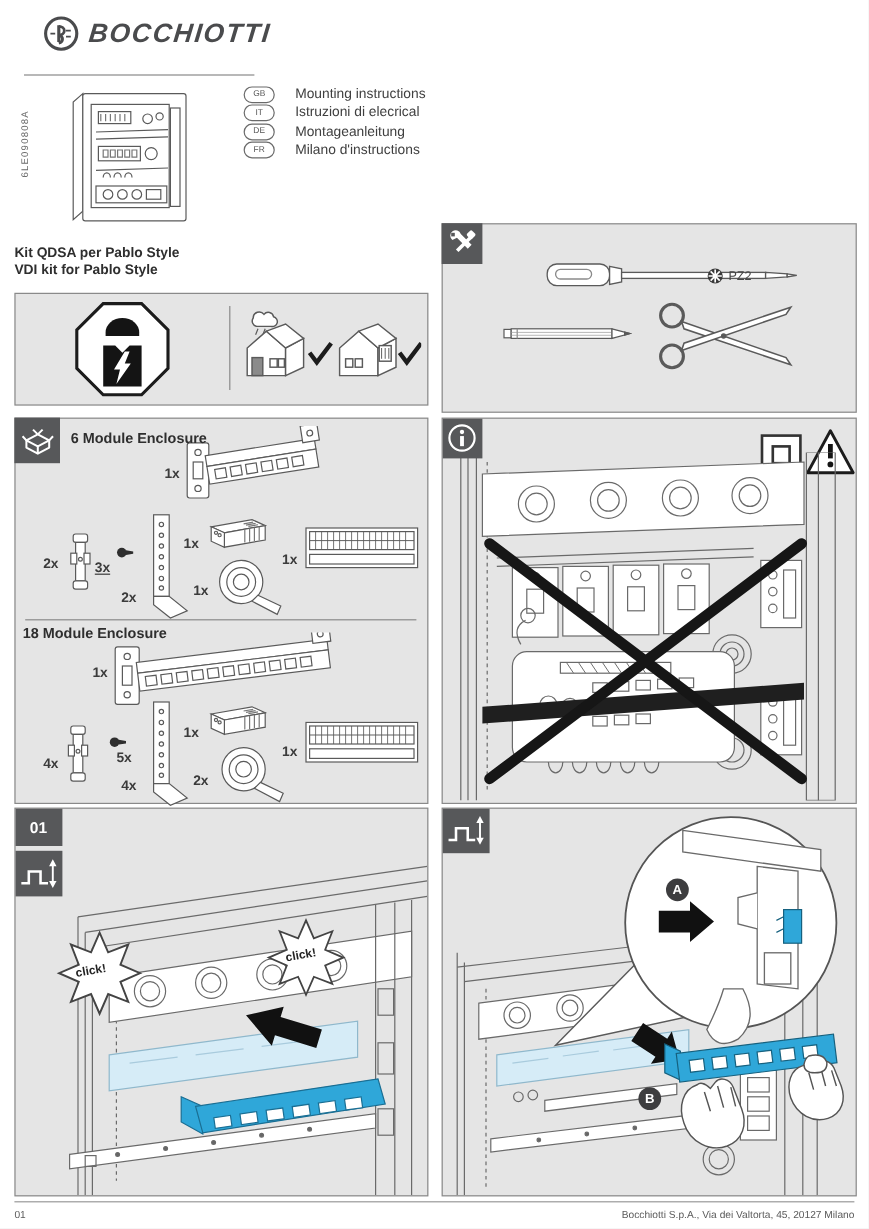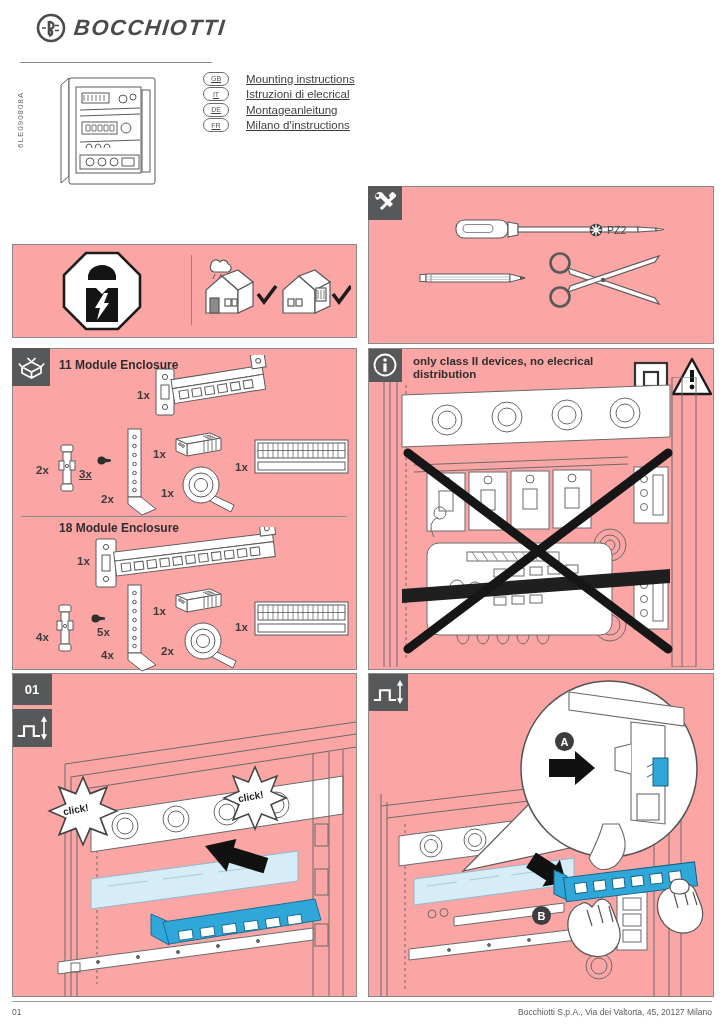--- a/index.html
+++ b/index.html
@@ -8,30 +8,30 @@
   svg{display:block;}
   .abs{position:absolute;}
 
   
   .logo-row{position:absolute;left:36px;top:13px;display:flex;align-items:center;}
   .brand-name{font-size:22px;font-weight:bold;font-style:italic;letter-spacing:1.5px;
               color:#4a4b4d;margin-left:8px;transform:skewX(-6deg);}
   .header-rule{position:absolute;left:20px;top:62px;width:192px;border-top:1.5px solid #8a8a8a;}
   .side-code{position:absolute;left:16px;top:68px;height:80px;writing-mode:vertical-rl;
              transform:rotate(180deg);font-size:8px;color:#6a6a6a;letter-spacing:1px;}
-  .langs{position:absolute;left:203px;top:71px;text-decoration:underline;}
+  .langs{position:absolute;left:203px;top:71px;}
   .lang-row{display:flex;align-items:center;height:15px;margin-bottom:0.5px;}
   .lang-pill{width:24px;height:12px;border:1px solid #6a6a6a;border-radius:7px;
              font-size:7px;color:#555;display:flex;align-items:center;justify-content:center;}
   .lang-text{font-size:11.5px;color:#3f3f3f;margin-left:17px;}
   .kit-title{position:absolute;left:12px;top:205px;font-size:11.5px;font-weight:bold;
              color:#2e2e2e;line-height:13.5px;}
 
   
-  .panel{position:absolute;background:#fca5a5;border:1.5px solid #8a8a8a;}
+  .panel{position:absolute;background:#e5e5e5;border:1.5px solid #8a8a8a;}
   .badge{position:absolute;background:#57585a;display:flex;align-items:center;justify-content:center;z-index:5;}
   .badge-num{color:#fff;font-size:13px;font-weight:bold;}
 
   .qty{position:absolute;font-size:11.5px;font-weight:bold;color:#3b3b3b;z-index:3;}
   .sec-title{position:absolute;font-size:12px;font-weight:bold;color:#2e2e2e;z-index:3;}
   .divider-h{position:absolute;border-top:1.5px solid #8a8a8a;}
   .divider-v{position:absolute;border-left:1px solid #8a8a8a;}
 
   .warn-text{position:absolute;left:44px;top:6px;width:212px;font-size:11.5px;
              font-weight:bold;color:#2e2e2e;line-height:13px;z-index:4;}
@@ -102,20 +102,24 @@
     <div class="lang-row">
       <span class="lang-pill">DE</span>
       <span class="lang-text">Montageanleitung</span>
     </div>
     <div class="lang-row">
       <span class="lang-pill">FR</span>
       <span class="lang-text">Milano d'instructions</span>
     </div>
   </div>
 
+  <div class="kit-title">
+    <div>Kit QDSA per Pablo Style</div>
+    <div>VDI kit for Pablo Style</div>
+  </div>
 
   <div class="panel" style="left:12px;top:244px;width:343px;height:92px;">
     <svg class="abs" style="left:48px;top:5px;" width="82" height="82" viewBox="0 0 82 82">
       <polygon points="25,3 57,3 79,25 79,57 57,79 25,79 3,57 3,25" fill="#fff" stroke="#1c1c1c" stroke-width="2.6"></polygon>
       <path d="M27,27 a14,12 0 0 1 28,0 l0,3 h-28 z" fill="#141414"></path>
       <path d="M25,38 h10 l6,6 6,-6 h10 v34 h-32 z" fill="#141414"></path>
       <polygon points="43,43 34,58 39,58 36,70 48,53 43,53 47,43" fill="#fff"></polygon>
     </svg>
     <div class="divider-v" style="left:178px;top:10px;height:70px;"></div>
     <svg class="abs" style="left:188px;top:10px;" width="150" height="70" viewBox="0 0 150 70">
@@ -191,21 +195,21 @@
   <div class="panel" style="left:12px;top:348px;width:343px;height:320px;">
     <div class="badge" style="left:-1px;top:-1px;width:38px;height:38px;">
       <svg width="27" height="27" viewBox="0 0 27 27">
         <g stroke="#fff" stroke-width="1.7" fill="none" stroke-linejoin="round">
           <polygon points="4,13 13.5,8 23,13 13.5,18"></polygon>
           <path d="M4,13 v6 l9.5,5 v-6 M23,13 v6 l-9.5,5"></path>
           <path d="M4,13 L0.8,9.5 M13.5,8 L9.5,4 M13.5,8 L17.5,4 M23,13 L26.2,9.5"></path>
         </g>
       </svg>
     </div>
-    <div class="sec-title" style="left:46px;top:9px;">11 Module Enclosure</div>
+    <div class="sec-title" style="left:46px;top:9px;">6 Module Enclosure</div>
 
     <span class="qty" style="left:124px;top:40px;">1x</span>
     <svg class="abs" style="left:140px;top:6px;" width="122" height="72" viewBox="0 0 122 72">
       <g stroke="#5a5a5a" stroke-width="1" fill="#fff">
         <rect x="3" y="14" width="18" height="46" rx="2"></rect>
         <circle cx="12" cy="22" r="2.6"></circle>
           <circle cx="12" cy="52" r="2.6"></circle>
         <rect x="8" y="30" width="8" height="14"></rect>
         <g transform="rotate(-9 62 34)">
           <rect x="20" y="18" width="92" height="9"></rect>
@@ -283,21 +287,21 @@
       <g stroke="#5a5a5a" stroke-width="1" fill="#fff">
         <rect x="1" y="1" width="93" height="33"></rect>
         <rect x="4" y="4" width="87" height="15"></rect>
         <path d="M4,11.5 h87" stroke-width="0.8"></path>
         <path d="M9,4 v15 M14,4 v15 M19,4 v15 M24,4 v15 M29,4 v15 M34,4 v15 M39,4 v15 M44,4 v15 M49,4 v15 M54,4 v15 M59,4 v15 M64,4 v15 M69,4 v15 M74,4 v15 M79,4 v15 M84,4 v15" stroke-width="0.7"></path>
         <rect x="4" y="23" width="87" height="8"></rect>
       </g>
     </svg>
 
     <div class="divider-h" style="left:8px;top:167px;width:326px;"></div>
-    <div class="sec-title" style="left:6px;top:172px;margin-left:40px;">18 Module Enclosure</div>
+    <div class="sec-title" style="left:6px;top:172px;">18 Module Enclosure</div>
 
     <span class="qty" style="left:64px;top:206px;">1x</span>
     <svg class="abs" style="left:80px;top:178px;" width="192" height="66" viewBox="0 0 192 66">
       <g stroke="#5a5a5a" stroke-width="1" fill="#fff">
         <rect x="3" y="12" width="20" height="48" rx="2"></rect>
         <circle cx="13" cy="20" r="2.6"></circle>
           <circle cx="13" cy="52" r="2.6"></circle>
         <rect x="9" y="28" width="8" height="16"></rect>
         <g transform="rotate(-7 96 32)">
           <rect x="22" y="16" width="160" height="9"></rect>
@@ -388,21 +392,20 @@
   </div>
 
   <div class="panel" style="left:368px;top:348px;width:344px;height:320px;overflow:hidden;">
     <div class="badge" style="left:-1px;top:-1px;width:34px;height:34px;">
       <svg width="26" height="26" viewBox="0 0 26 26">
         <circle cx="13" cy="13" r="10.5" fill="none" stroke="#fff" stroke-width="1.8"></circle>
         <circle cx="13" cy="8" r="1.8" fill="#fff"></circle>
         <rect x="11.4" y="11.4" width="3.2" height="8.4" fill="#fff"></rect>
       </svg>
     </div>
-    <div class="warn-text">only class II devices, no elecrical distribution</div>
     <svg class="abs" style="left:264px;top:12px;" width="36" height="36" viewBox="0 0 36 36">
       <rect x="2" y="2" width="32" height="32" fill="#fff" stroke="#333" stroke-width="2.2"></rect>
       <rect x="11" y="11" width="14" height="14" fill="#fff" stroke="#333" stroke-width="2.2"></rect>
     </svg>
     <svg class="abs" style="left:302px;top:8px;" width="42" height="40" viewBox="0 0 42 40">
       <polygon points="21,2 40,37 2,37" fill="#fff" stroke="#1c1c1c" stroke-width="2.4" stroke-linejoin="round"></polygon>
       <rect x="19" y="13" width="4" height="12" fill="#141414"></rect>
       <circle cx="21" cy="30" r="2.4" fill="#141414"></circle>
     </svg>
     <svg class="abs" style="left:3px;top:28px;" width="338" height="290" viewBox="0 0 338 290">

